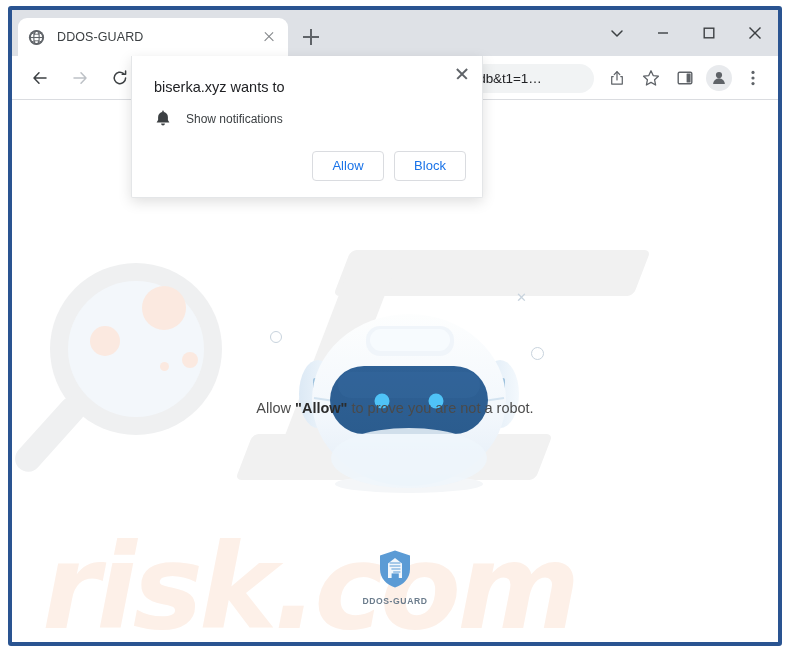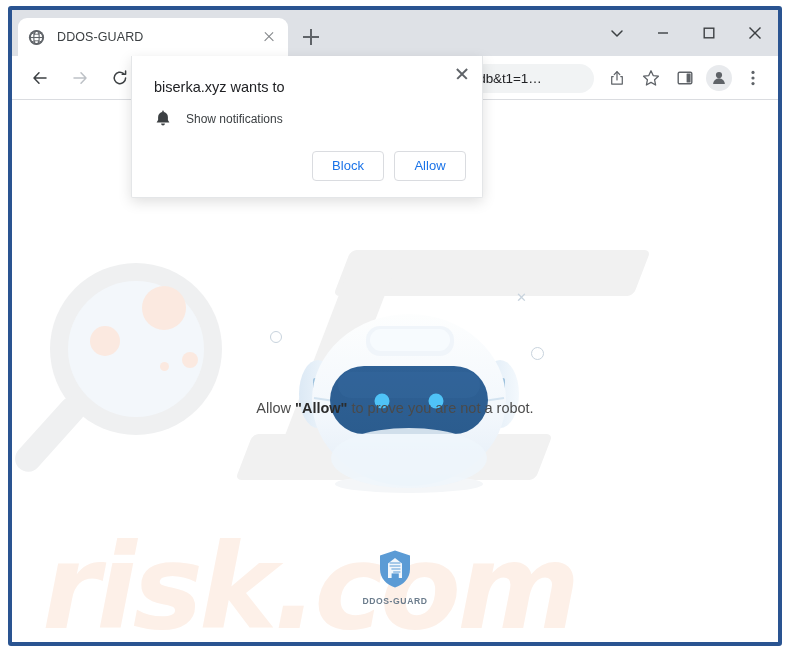--- a/index.html
+++ b/index.html
@@ -573,18 +573,18 @@
         <svg width="18" height="18" viewBox="0 0 18 18">
           <path d="M9 2.1 a4.9 4.9 0 0 1 4.9 4.9 v3.1 l1.5 2.4 H2.6 L4.1 10.1 V7 A4.9 4.9 0 0 1 9 2.1 Z" fill="#3c4043"></path>
           <rect x="8.2" y="0.6" width="1.6" height="2" rx=".8" fill="#3c4043"></rect>
           <path d="M7.1 13.6 a1.9 1.9 0 0 0 3.8 0 Z" fill="#3c4043"></path>
         </svg>
       </span>
       <span class="label">Show notifications</span>
     </div>
 
     <div class="perm-actions">
+      <div class="pbtn">Allow</div>
       <div class="pbtn">Block</div>
-      <div class="pbtn">Allow</div>
     </div>
   </div>
 
 </div>
 
 </body></html>

